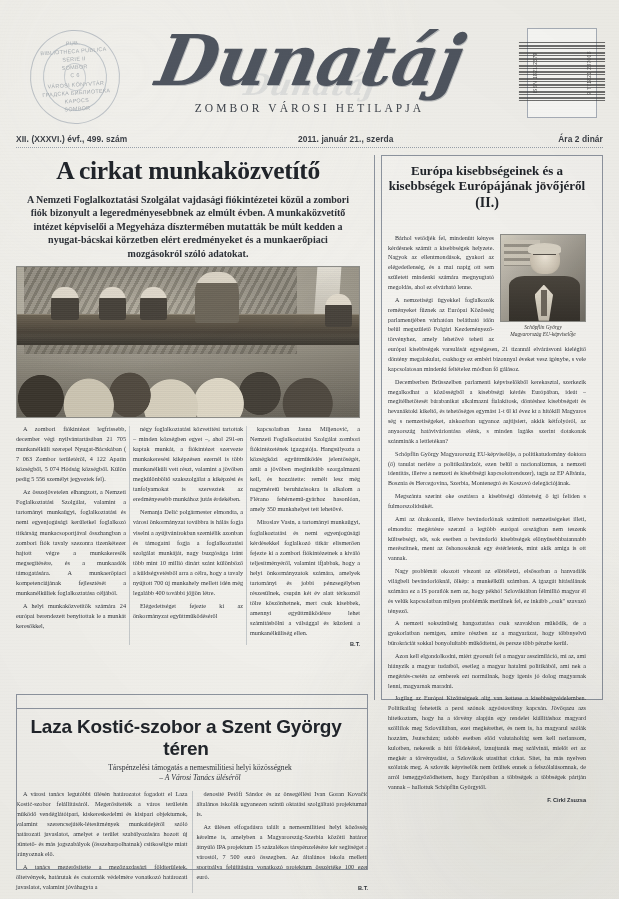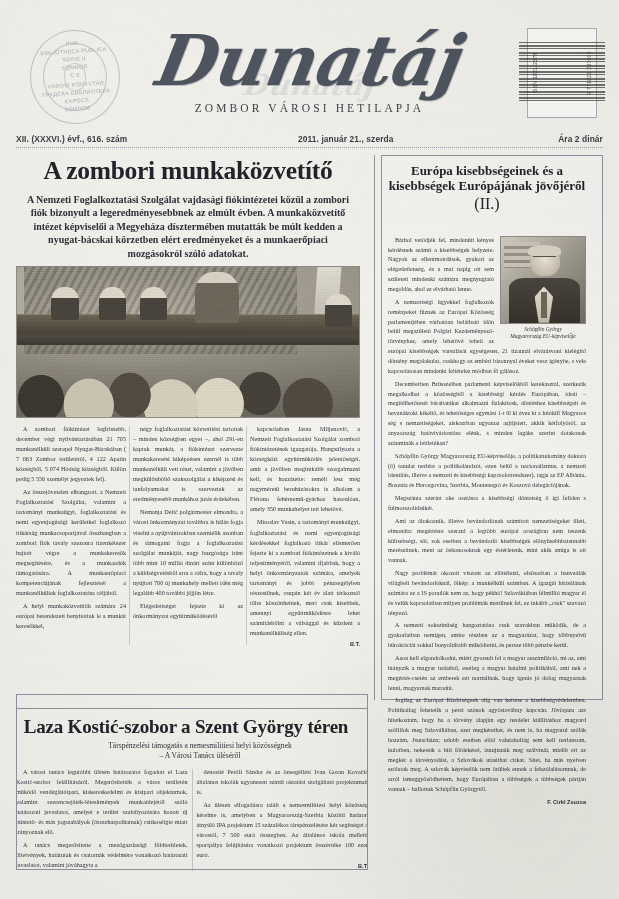--- a/index.html
+++ b/index.html
@@ -336,22 +336,22 @@
     font-family: "Liberation Serif", serif;
     font-weight: bold;
     font-size: 13px;
     line-height: 1.18;
     text-align: center;
     margin: 2px 0 0 0;
     color: #20242a;
   }
   .rpart {
     font-family: "Liberation Serif", serif;
-    font-weight: normal;
-    font-size: 16px;
+    font-weight: bold;
+    font-size: 14px;
     text-align: center;
     margin: 1px 0 23px 0;
     color: #20242a;
   }
   .rbody {
     font-family: "Liberation Serif", serif;
     font-size: 6.1px;
     line-height: 1.62;
     text-align: justify;
     color: #31353c;
@@ -420,38 +420,38 @@
 
   
   .bottom {
     margin: 8px 16px 0 16px;
     border-top: 1px solid #8e95a0;
     padding-top: 5px;
     width: 352px;
     box-sizing: border-box;
   }
   h2.bhead {
-    font-family: Liberation Serif, serif;
+    font-family: Liberation Sans, sans-serif;
     font-weight: bold;
     font-size: 19px;
     text-align: center;
     margin: 2px 12px 3px 0;
     color: #20242a;
     letter-spacing: -.2px;
   }
   .bsub {
     font-family: "Liberation Serif", serif;
     font-size: 7.6px;
     text-align: center;
     line-height: 1.35;
     margin: 0 0 5px 0;
     color: #2d3138;
     padding-left: 16px;
   }
-  .bsub .line2 { display: block; }
+  .bsub .line2 { display: block; font-style: italic; }
   .cols2 {
     display: flex;
     gap: 9px;
     position: relative;
   }
   .cols2 .c { flex: 1; position: relative; }
   .cols2 .c + .c::before {
     content:"";
     position:absolute; left:-5px; top:2px; bottom:2px;
     border-left:1px solid #9aa1aa; opacity:.5;
@@ -496,30 +496,30 @@
     <div class="barcode-box">
       <div class="issn">ISSN 1821-2379</div>
       <div class="barcode"></div>
       <div class="issn right">9 771821 237008</div>
     </div>
 
     <div class="tagline">ZOMBOR VÁROSI HETILAPJA</div>
   </div>
 
   <div class="issueline">
-    <span>XII. (XXXVI.) évf., 616. szám</span>
+    <span>XII. (XXXVI.) évf., 499. szám</span>
     <span class="mid">2011. január 21., szerda</span>
     <span>Ára 2 dinár</span>
   </div>
 
   <div class="body-wrap">
 
     <div class="left-col">
       <h1 class="lead-head">
-        <span>A zombori munkaközvetítő</span><br>
+        <span>A cirkat munkaközvetítő</span><br>
       </h1>
 
       <div class="lede">A Nemzeti Foglalkoztatási Szolgálat vajdasági fiókintézetei közül a zombori fiók bizonyult a legeredményesebbnek az elmúlt évben. A munkaközvetítő intézet képviselői a Megyeháza dísztermében mutatták be múlt kedden a nyugat-bácskai körzetben elért eredményeket és a munkaerőpiaci mozgásokról szóló adatokat.</div>
 
       <div class="photo">
         <div class="wall"></div>
         <div class="tapestry"></div>
         <div class="flag"></div>
         <div class="desk"></div>
         <div class="seated" style="left:10%"></div>

